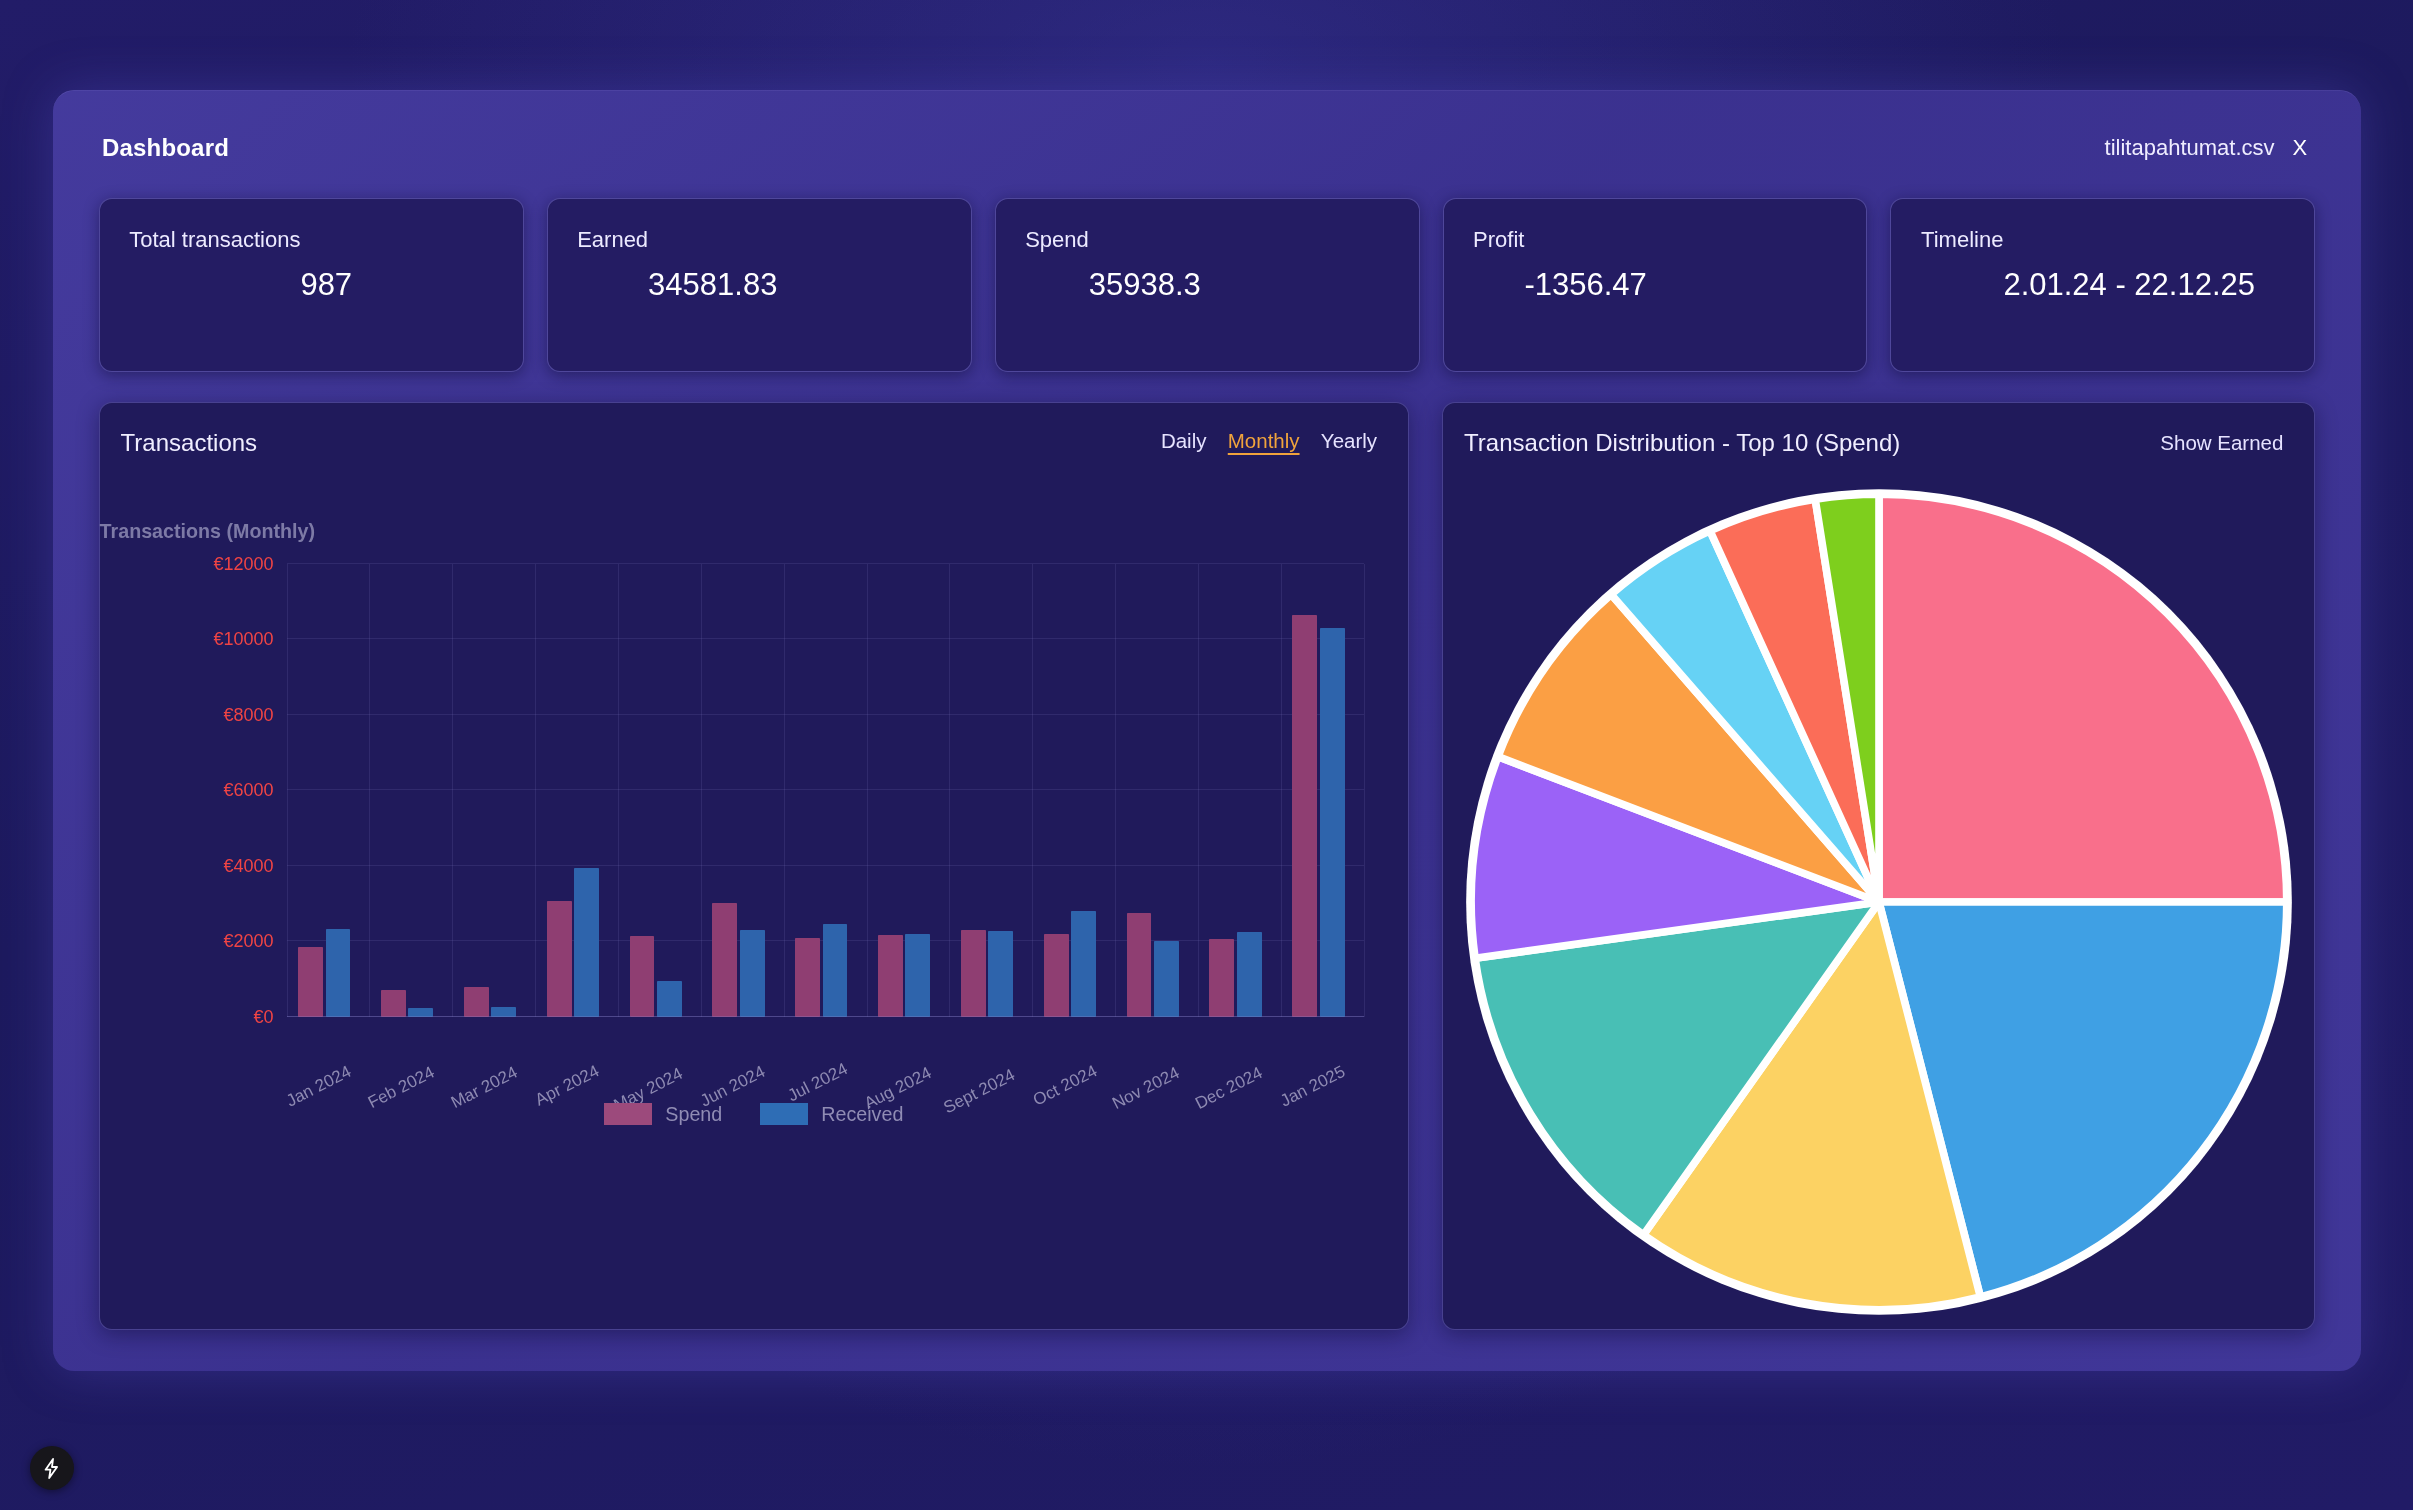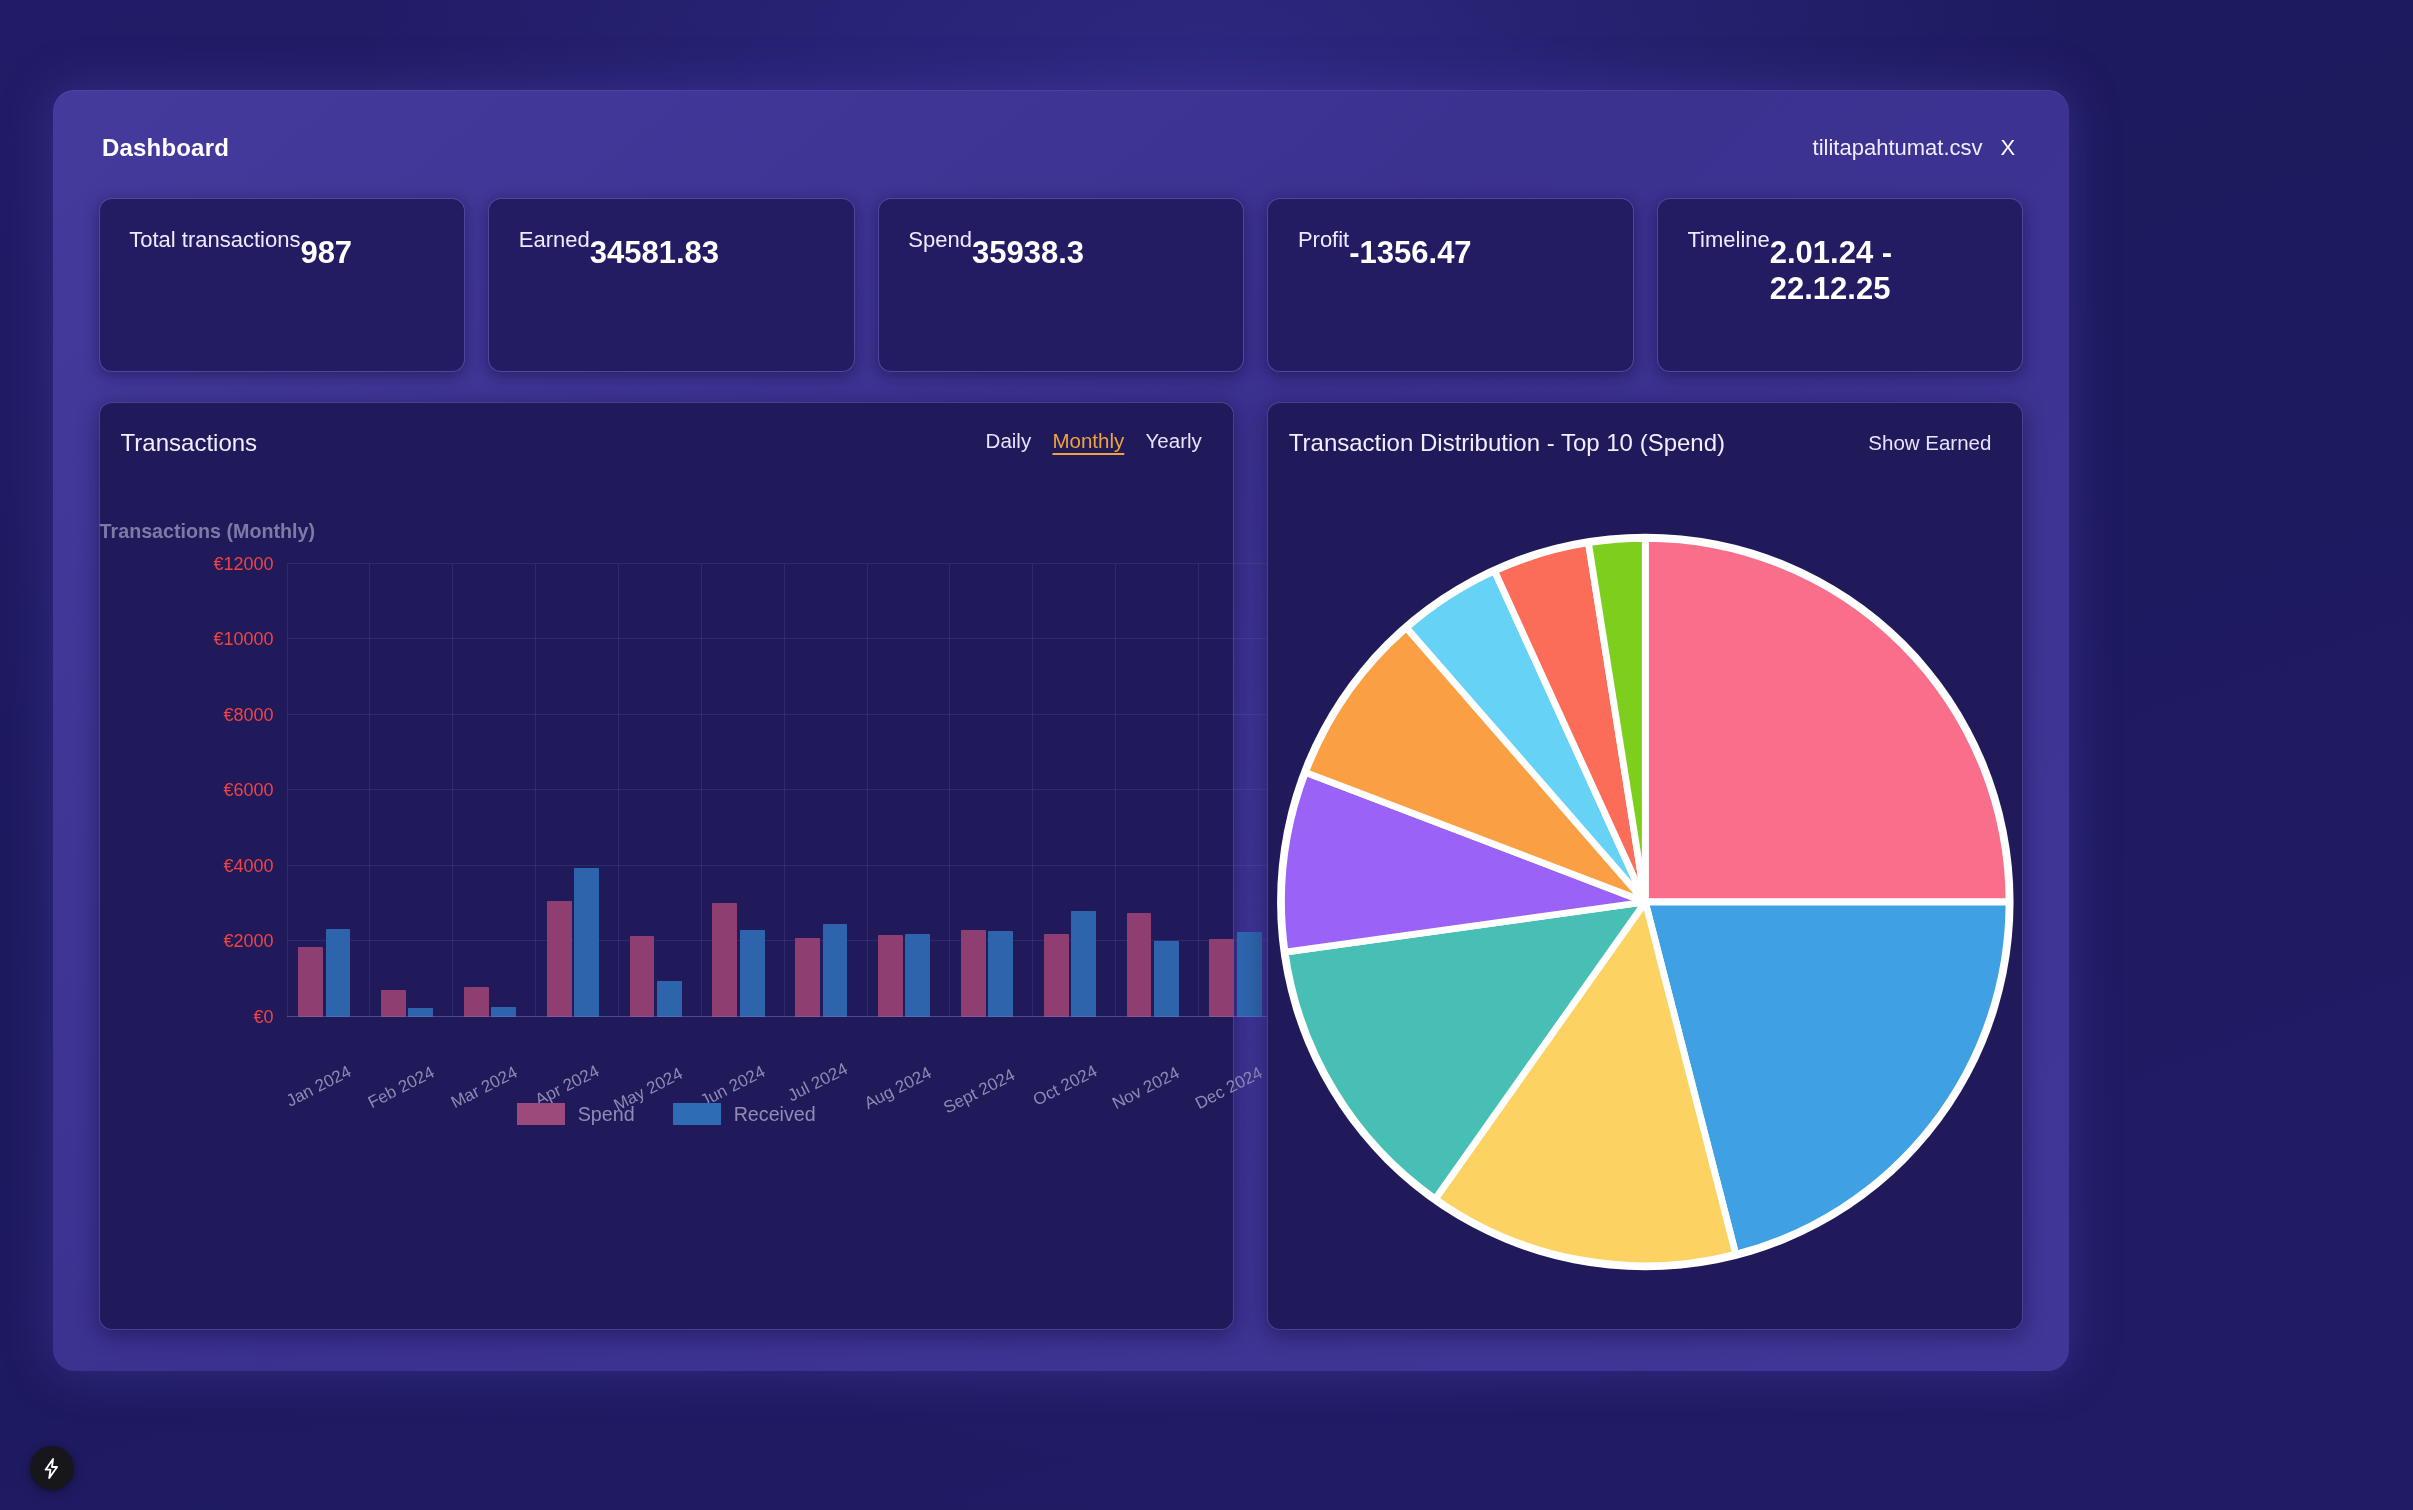--- a/index.html
+++ b/index.html
@@ -38,21 +38,21 @@
       repeating-linear-gradient(90deg, rgba(140,150,255,0.05) 0 0.8px, transparent 0.8px 4.9px);
     -webkit-mask-image: radial-gradient(ellipse 52% 47% at 50% 50%, #000 20%, transparent 74%);
             mask-image: radial-gradient(ellipse 52% 47% at 50% 50%, #000 20%, transparent 74%);
     pointer-events: none;
   }
 
   
   .app-card {
     position: absolute;
     left: 53px; top: 90px;
-    width: 2016px; height: 1281px;
+    width: 2308px; height: 1281px;
     border-radius: 21.3px;
     background: linear-gradient(135deg, rgba(70,60,160,0.95) 0%, rgba(60,50,145,0.95) 45%, rgba(66,56,155,0.95) 100%);
     box-shadow: 0 0 49px rgba(90,80,200,0.35), inset 0 0.8px 0 rgba(190,185,255,0.12);
     padding: 33px 39px 36px 39px;
   }
 
   
   .titlebar {
     display: flex; align-items: center; justify-content: space-between;
     height: 49px;
@@ -78,21 +78,21 @@
     flex: 1 1 0;
     height: 174px;
     border-radius: 13px;
     background: #241c63;
     border: 0.8px solid rgba(132,124,225,0.45);
     box-shadow: 0 3.3px 14.8px rgba(12,8,48,0.45);
     padding: 28px 29.6px;
     display: flex; flex-direction: row; justify-content: flex-start;
   }
   .stat-label { color: #eceaff; font-size: 22px; font-weight: 400; }
-  .stat-value { color: #ffffff; font-size: 31px; font-weight: 700; margin-top: 8px; }
+  .stat-value { color: #ffffff; font-size: 31px; font-weight: 400; margin-top: 40px; }
 
   
   .panels-row {
     display: flex; gap: 33px;
     margin-top: 29.6px;
     padding: 0 6.6px;
   }
   .panel {
     border-radius: 13px;
     background: #201a5b;

